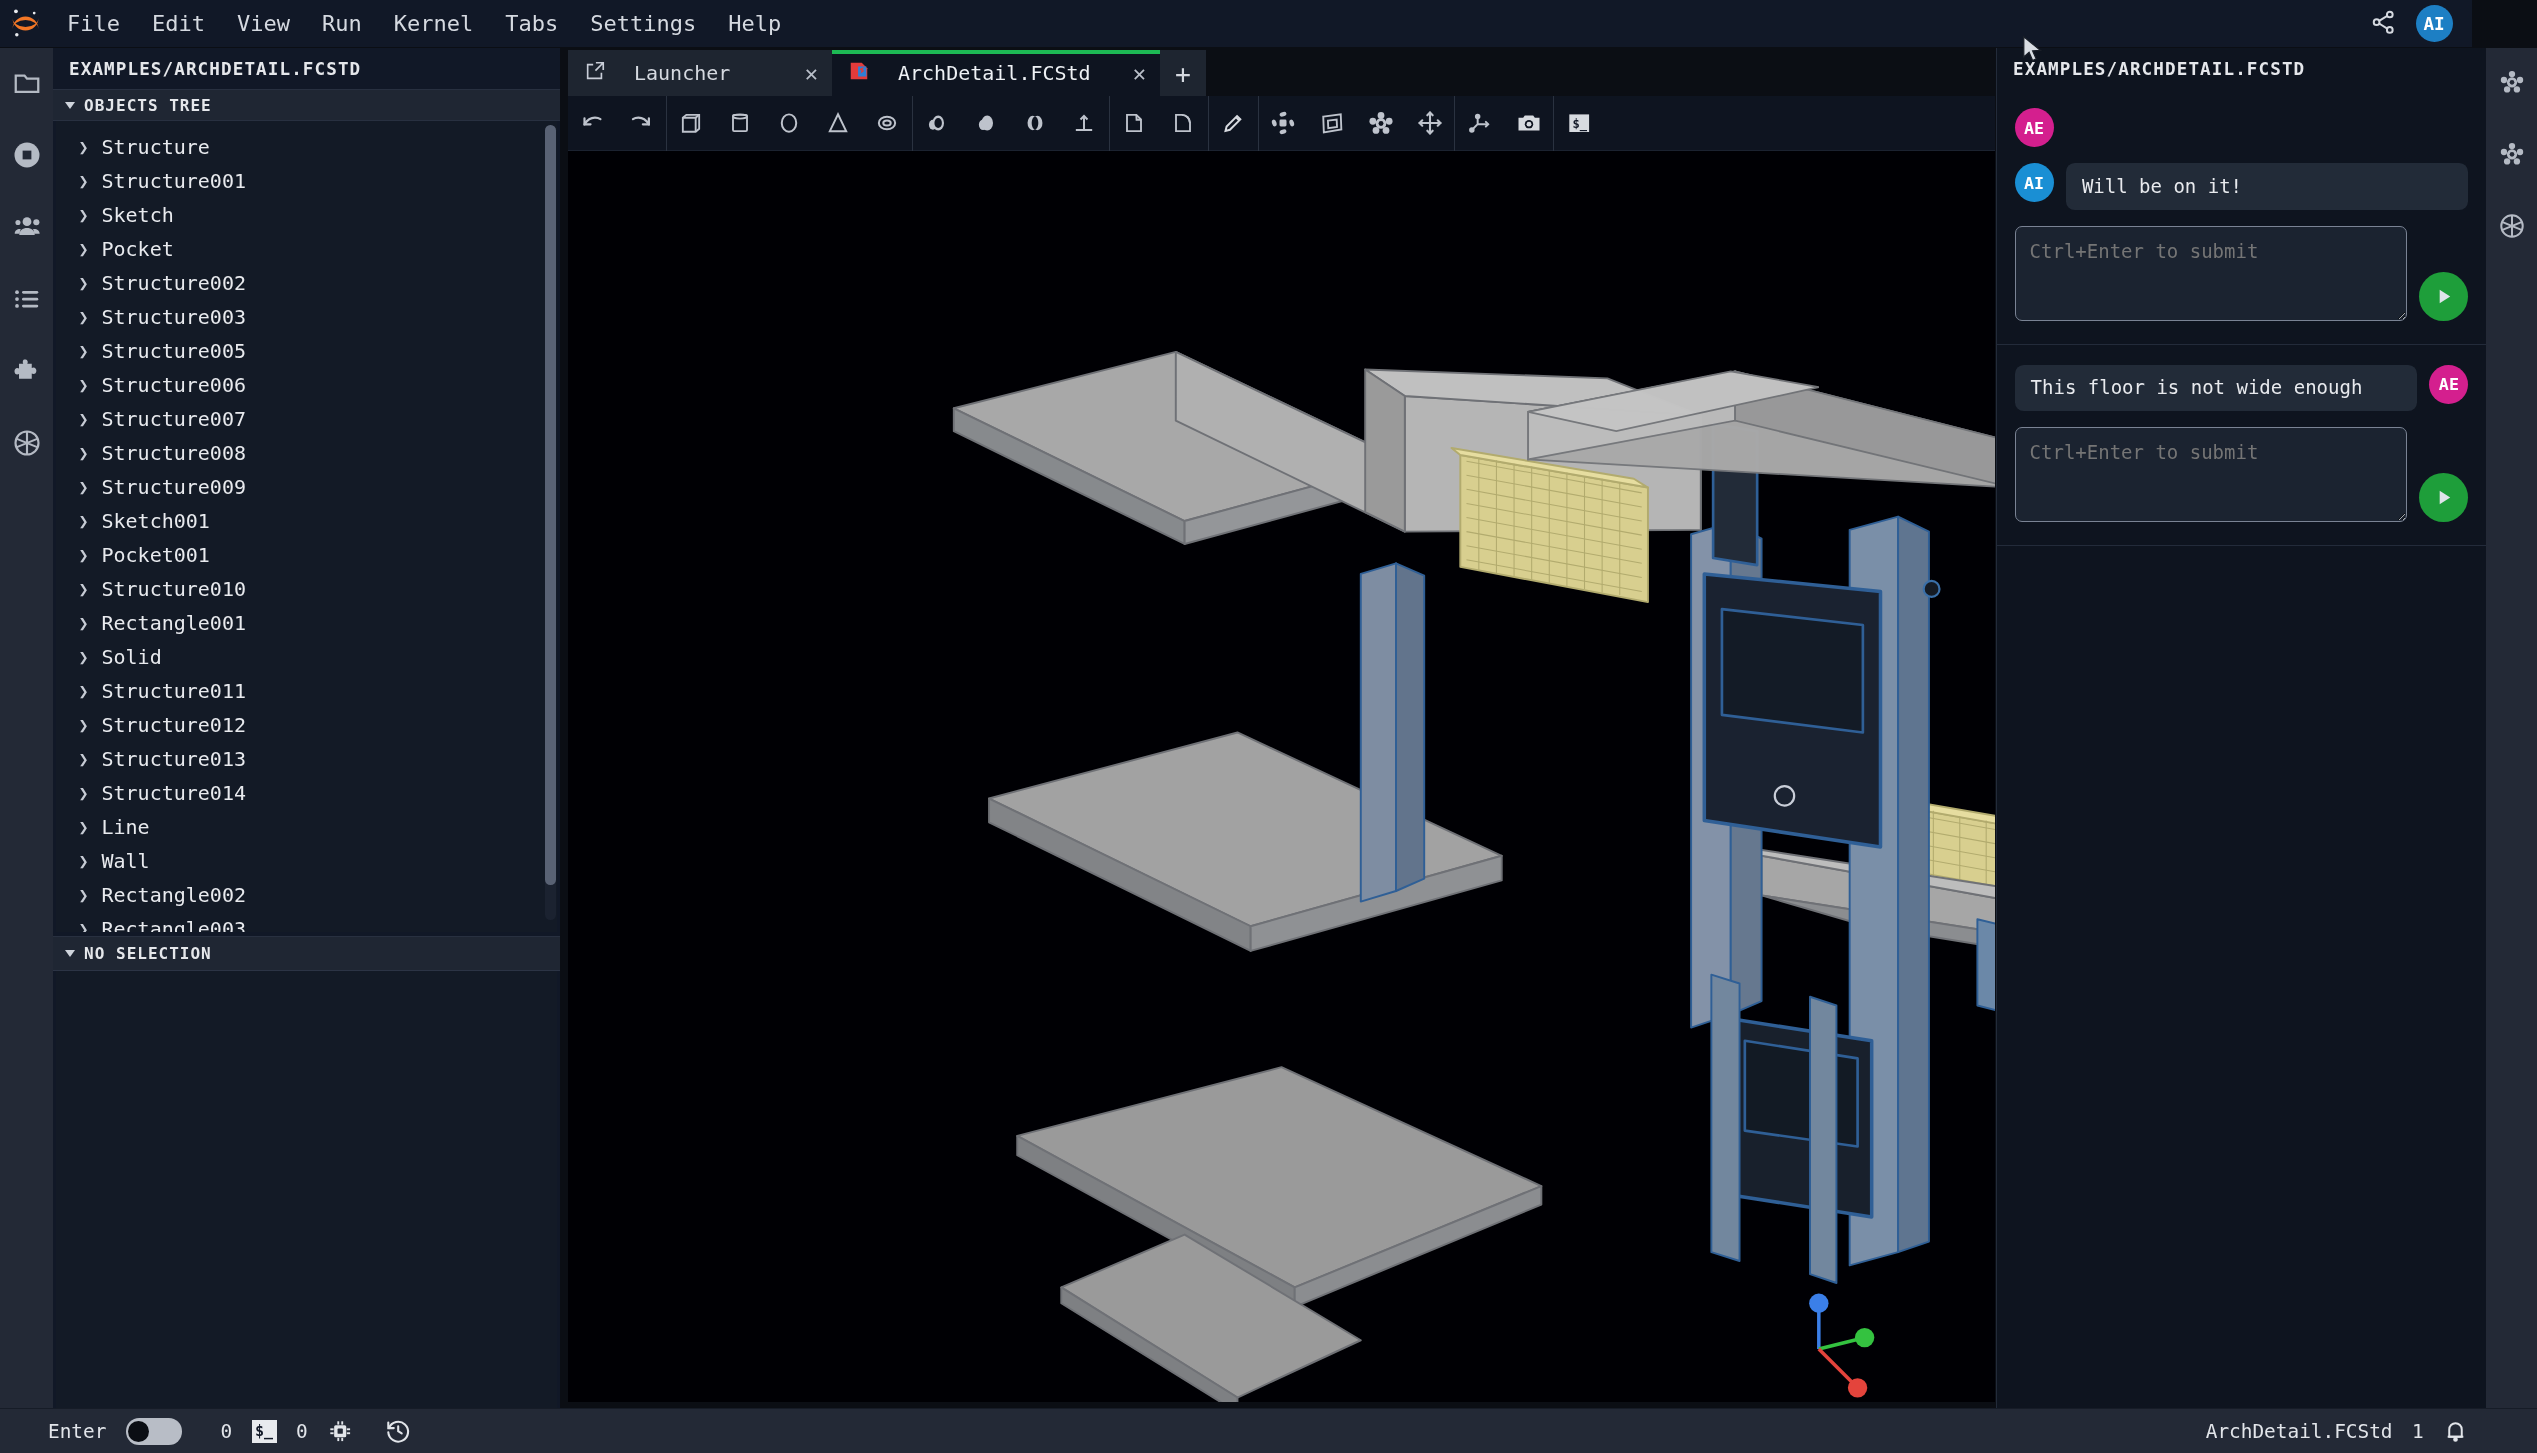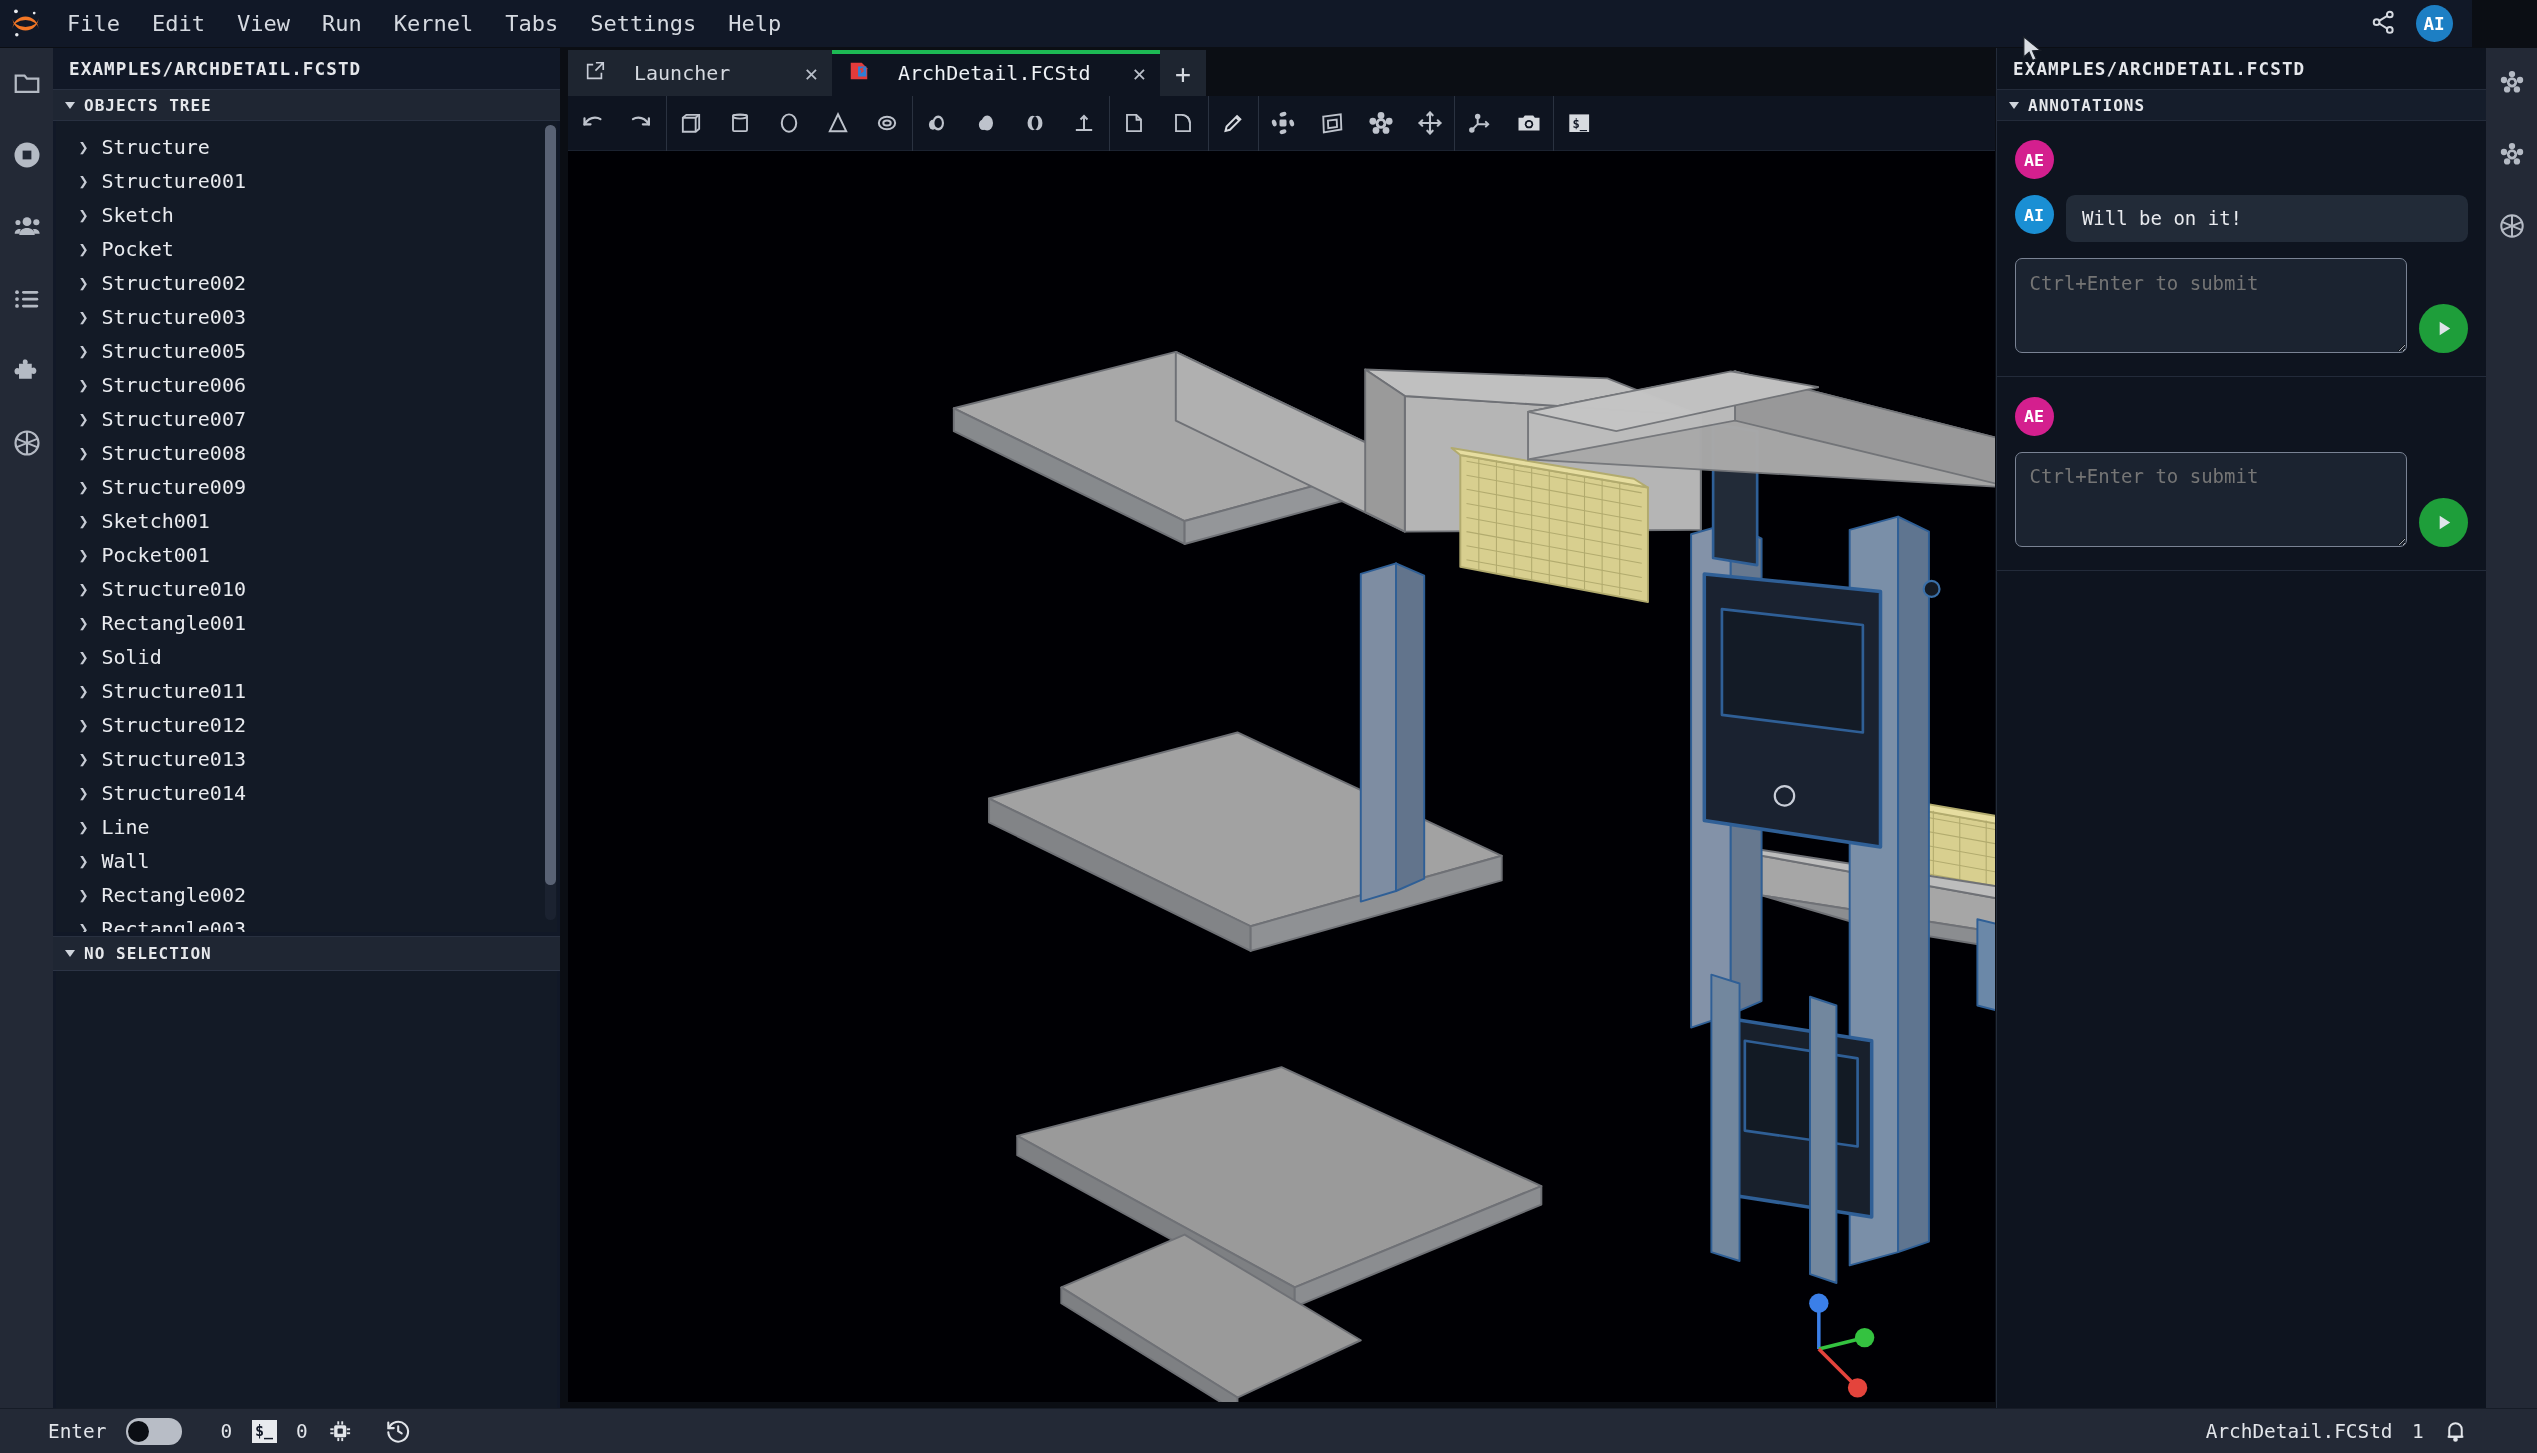--- a/index.html
+++ b/index.html
@@ -655,24 +655,20 @@
         <circle cx="52" cy="47" r="11" fill="#34c240"></circle>
         <line x1="0" y1="60" x2="40" y2="100" stroke="#e4443c" stroke-width="4"></line>
         <circle cx="44" cy="104" r="11" fill="#e4443c"></circle>
       </g>
     </svg>
   </div>
 </div>
 
 <div id="right-panel">
   <div id="right-title">EXAMPLES/ARCHDETAIL.FCSTD</div>
-  <div id="annot-header">
-    <span class="caret-down"></span>
-    <span>ANNOTATIONS</span>
-  </div>
 
   <div class="annot-card">
     <div class="msg-row">
       <div class="av user">AE</div>
     </div>
     <div class="msg-row">
       <div class="av ai">AI</div>
       <div class="bubble thin">Will be on it!</div>
     </div>
     <div class="compose-row">
@@ -680,20 +676,21 @@
       <div class="send-btn">
         <svg width="23" height="23" viewBox="0 0 24 24">
             <polygon points="8,5 19,12 8,19" fill="#dfe4ea"></polygon>
           </svg>
       </div>
     </div>
   </div>
 
   <div class="annot-card">
     <div class="msg-row">
+      <div class="bubble thin">This floor is not wide enough</div>
       <div class="av user">AE</div>
     </div>
     <div class="compose-row">
       <textarea class="compose" placeholder="Ctrl+Enter to submit" style=""></textarea>
       <div class="send-btn">
         <svg width="23" height="23" viewBox="0 0 24 24">
             <polygon points="8,5 19,12 8,19" fill="#dfe4ea"></polygon>
           </svg>
       </div>
     </div>

